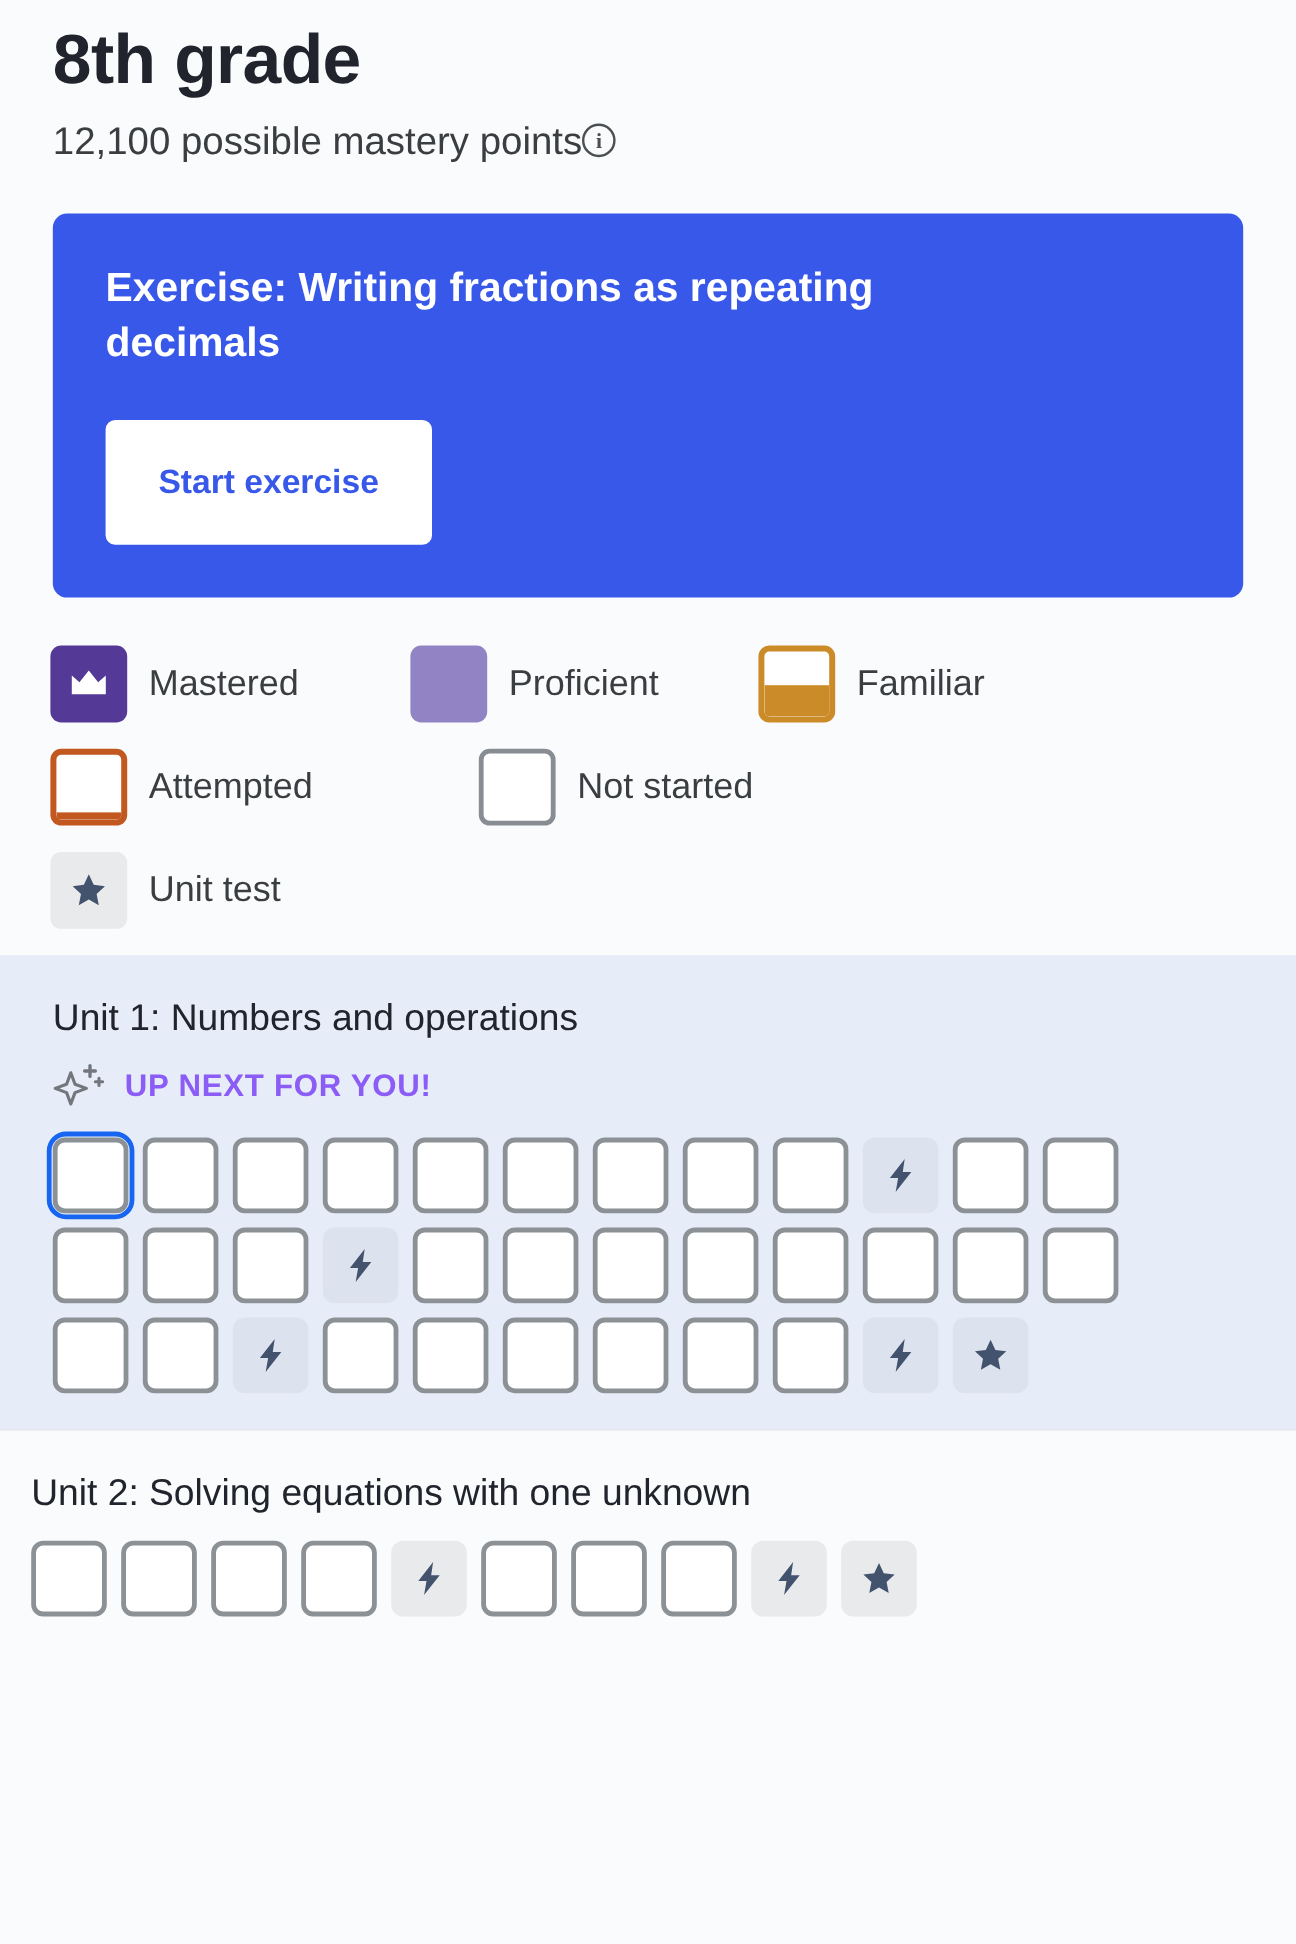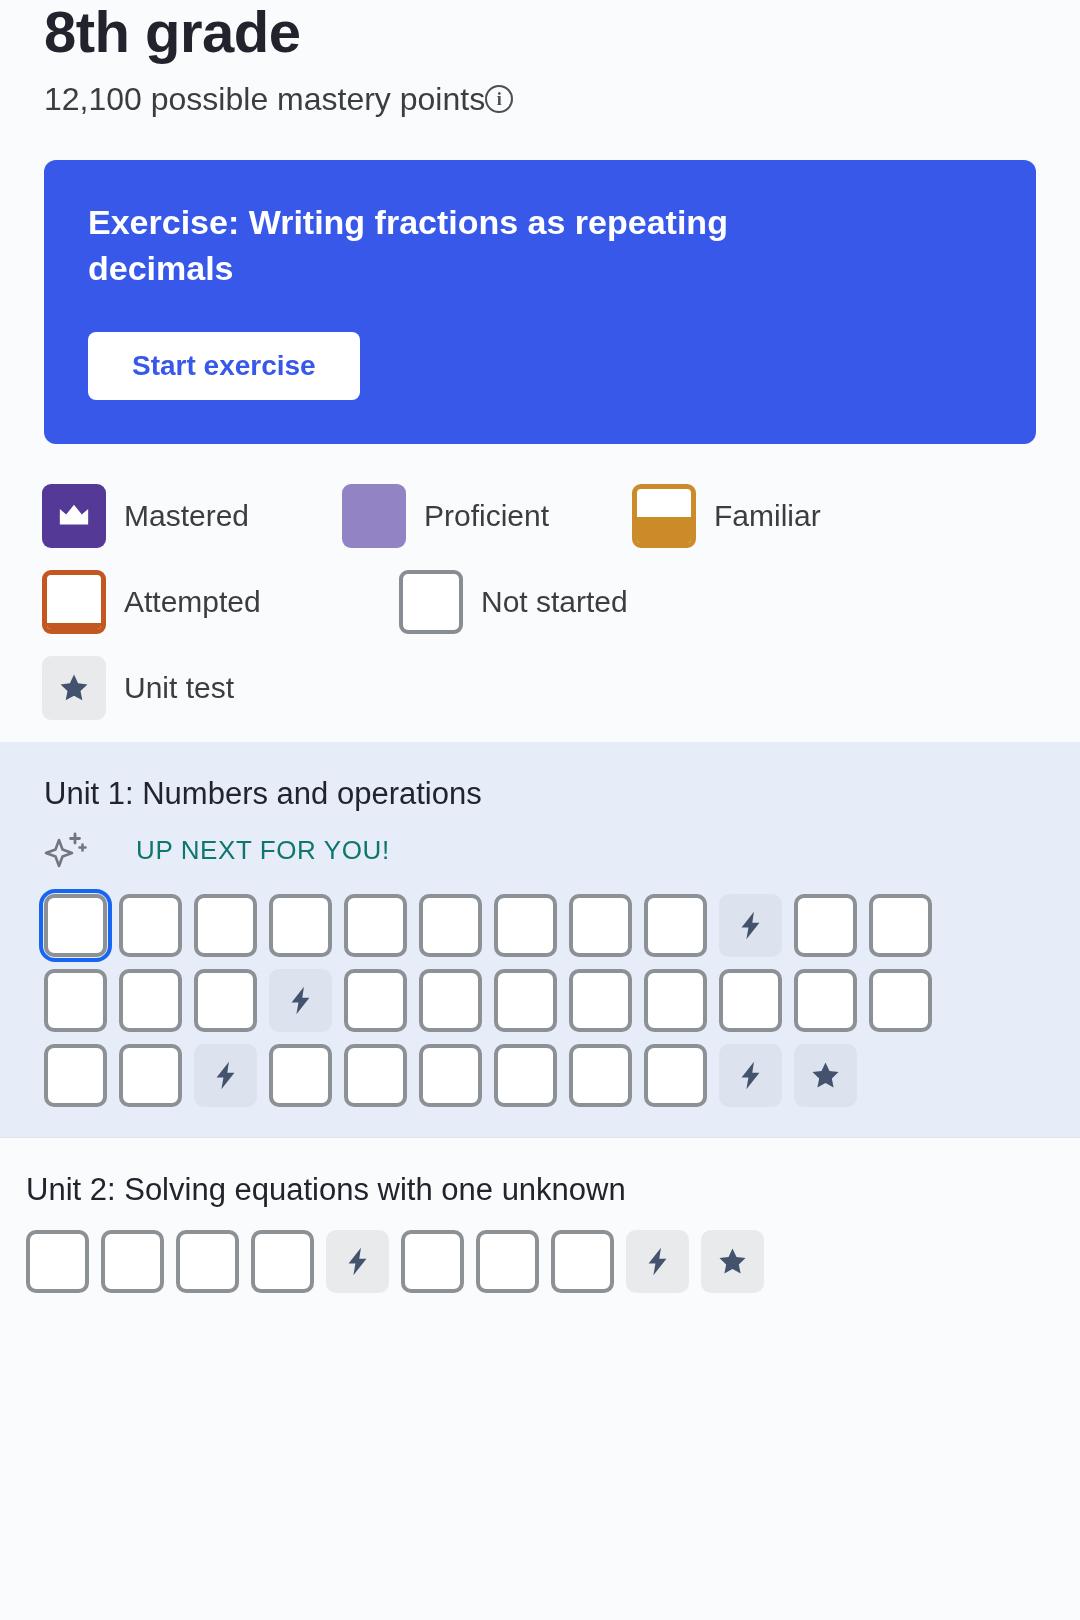--- a/index.html
+++ b/index.html
@@ -11,21 +11,21 @@
     overflow: hidden;
   }
   .page {
     width: 1080px;
     height: 1620px;
     position: relative;
     background: #fafbfc;
   }
 
   
-  .header { padding: 0 0 0 44px; }
+  .header { padding: 18px 0 0 44px; }
   .page-title {
     font-size: 58px;
     font-weight: 700;
     color: #21242c;
     letter-spacing: -0.5px;
     line-height: 1.12;
   }
   .subtitle-row {
     display: flex;
     align-items: center;
@@ -62,21 +62,21 @@
   }
   .promo-btn {
     margin-top: 40px;
     display: inline-block;
     background: #ffffff;
     color: #3858e9;
     font-size: 28px;
     font-weight: 700;
     border: none;
     border-radius: 8px;
-    padding: 18px 44px;
+    padding: 36px 44px;
     cursor: pointer;
     font-family: "Liberation Sans", sans-serif;
   }
 
   
   .legend {
     margin: 40px 0 0 42px;
     width: 990px;
   }
   .legend-row {
@@ -139,24 +139,23 @@
     color: #21242c;
   }
   .upnext-row {
     display: flex;
     align-items: center;
     gap: 14px;
     margin-top: 18px;
   }
   .upnext-text {
     font-size: 26px;
-    font-weight: 400;
-    color: #0f766e;
+    font-weight: 700;
+    color: #8b5cf6;
     letter-spacing: 0.6px;
-    margin-left: 32px;
   }
   .sparkle-icon { width: 46px; height: 42px; flex: 0 0 auto; }
 
   .tile-grid {
     display: flex;
     flex-wrap: wrap;
     gap: 12px;
     margin-top: 22px;
     max-width: 948px;
   }

